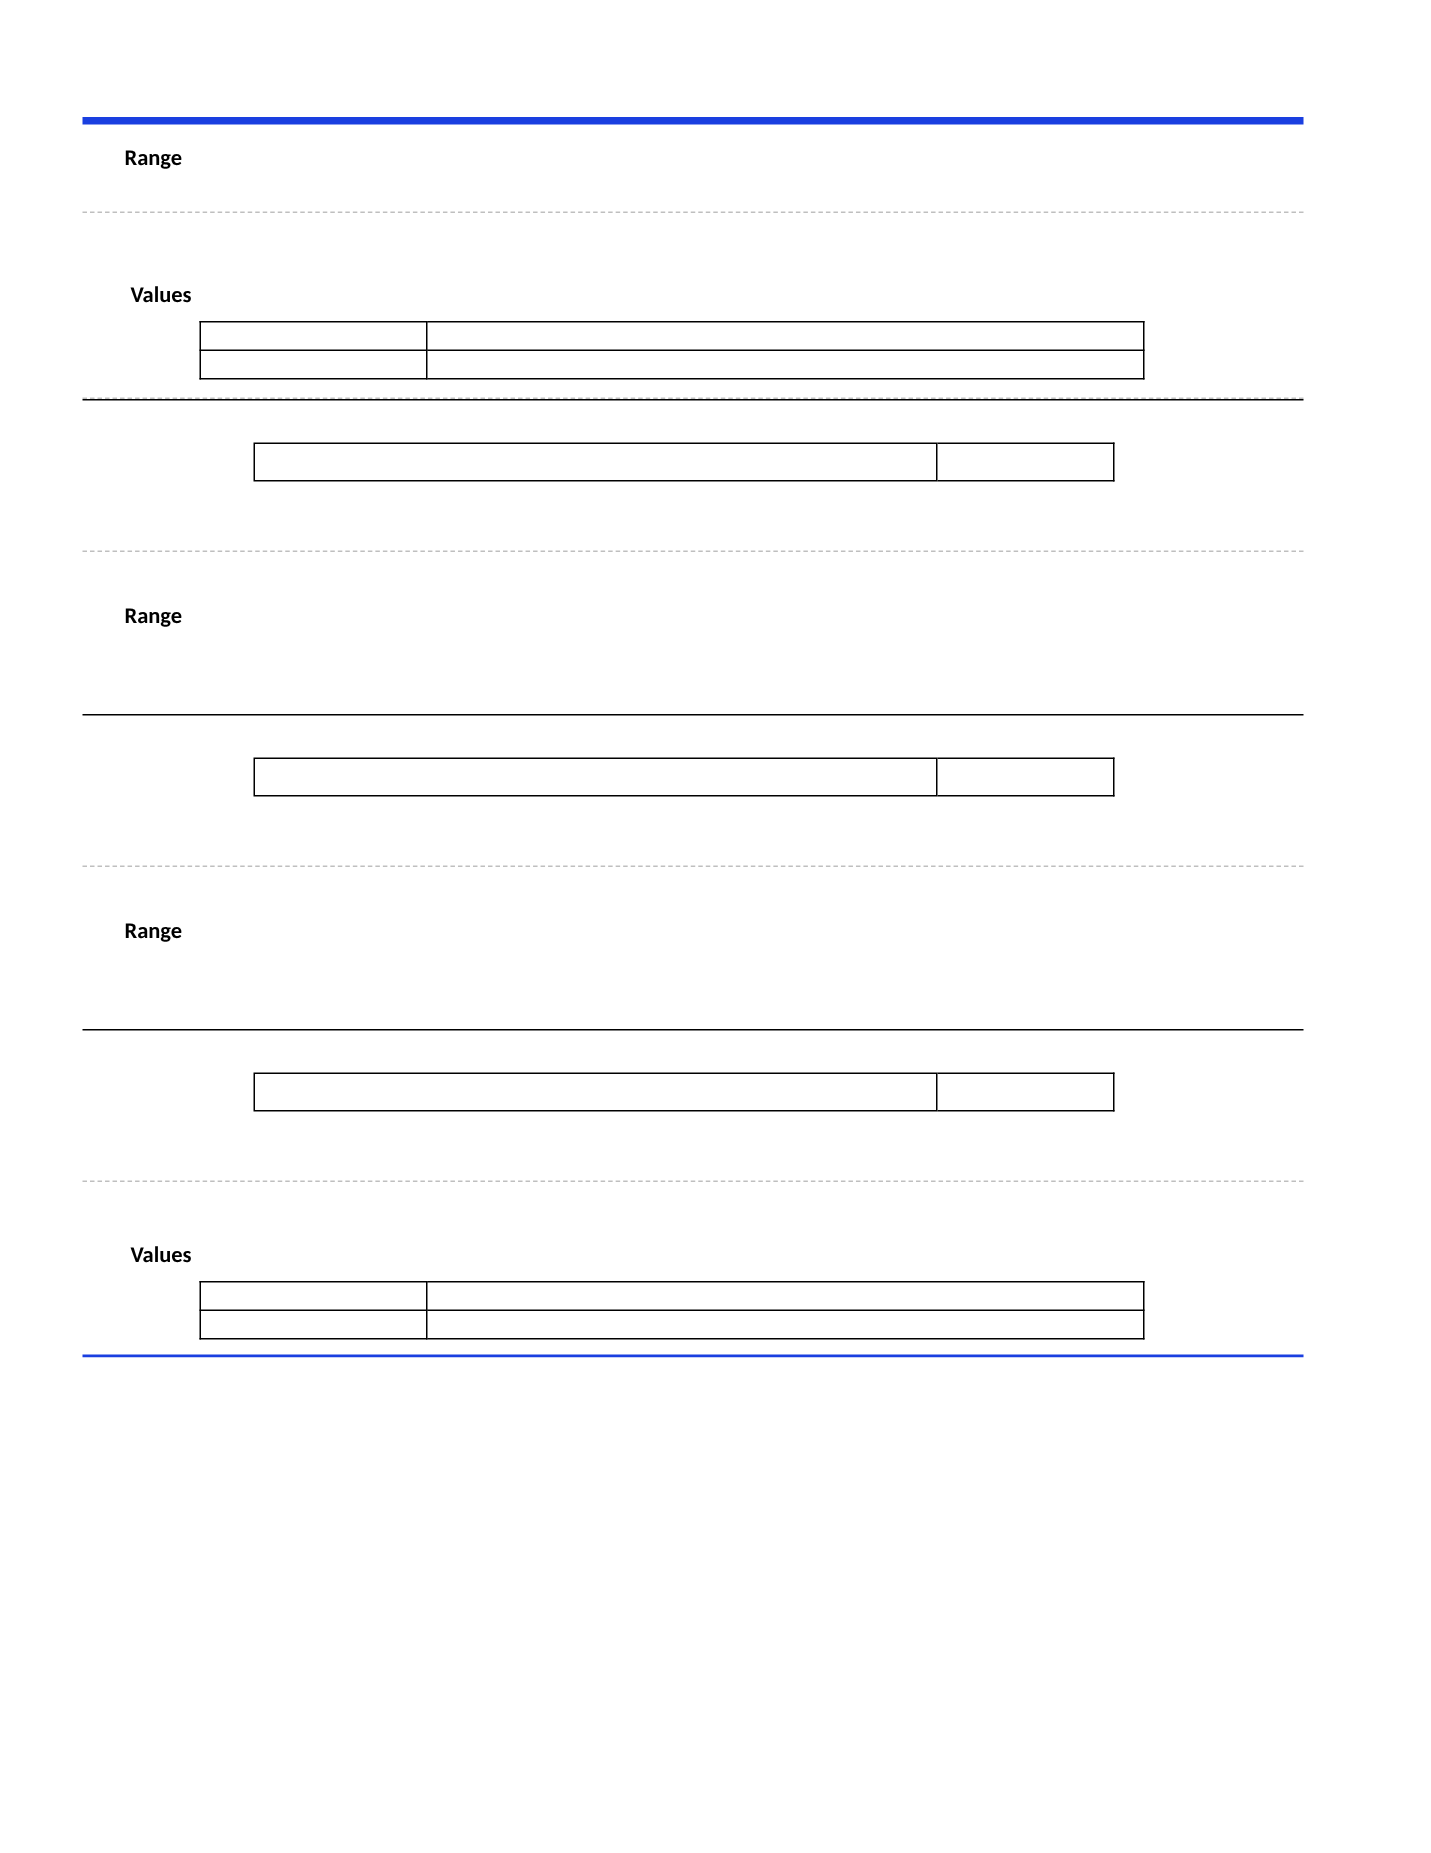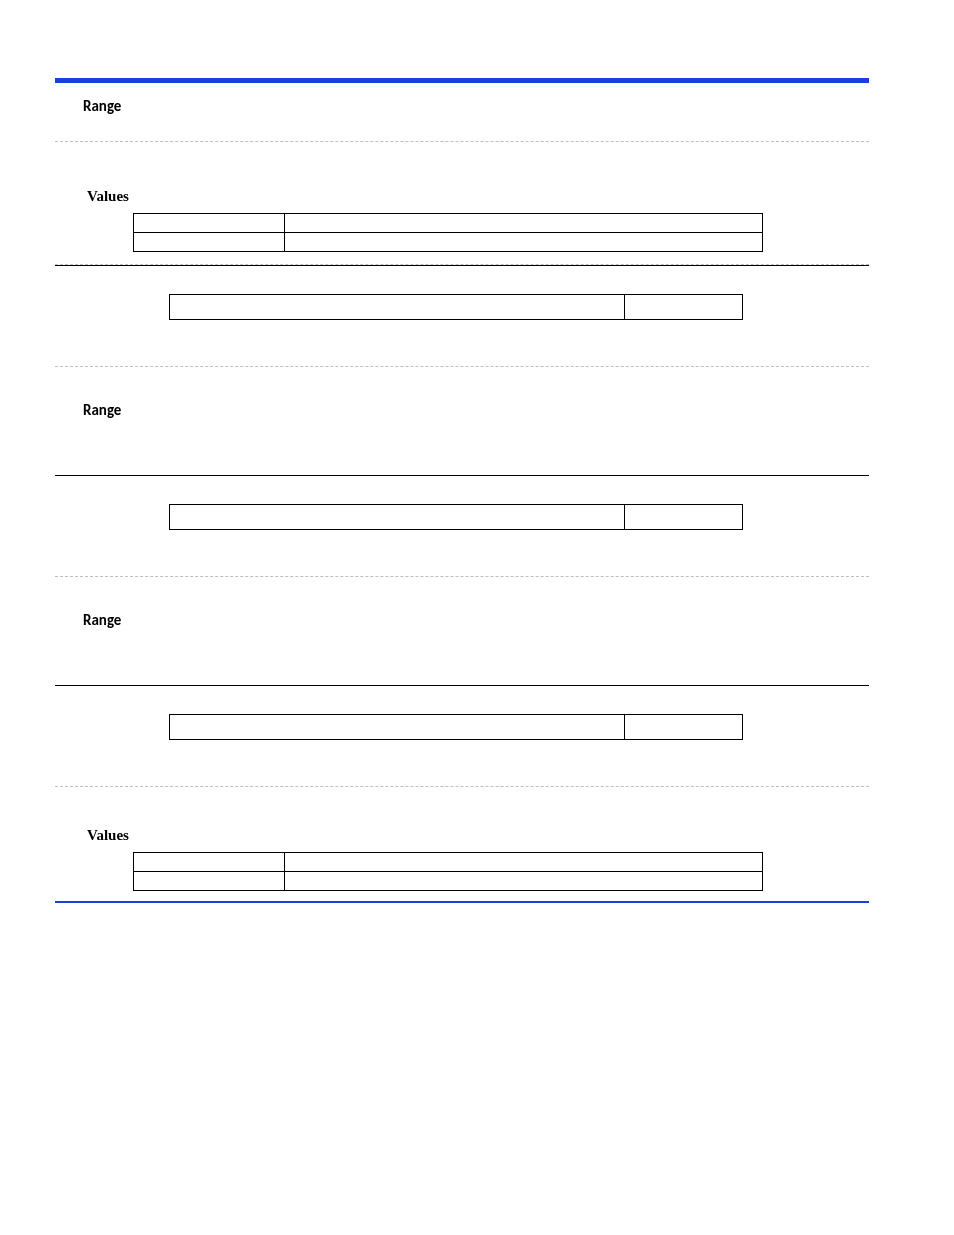--- a/index.html
+++ b/index.html
@@ -26,21 +26,21 @@
   .bot-blue-rule {
     border-top: 2px solid #1a3fe0;
   }
 
   .label {
     font-weight: 700;
     font-size: 15px;
     color: #000;
   }
   .range-label   { margin: 14px 0 0 28px; }
-  .values-label  { margin: 46px 0 8px 32px; font-family: Liberation Serif, serif; }
+  .values-label  { margin: 46px 0 8px 32px; }
   .description-label { margin: 40px 0 70px 32px; }
 
   .dashdot {
     border: 0;
     border-top-width: 1px;
     border-top-color: #bfbfbf;
     border-top-style: dashed;
     margin: 0;
     width: 100%;
   }

